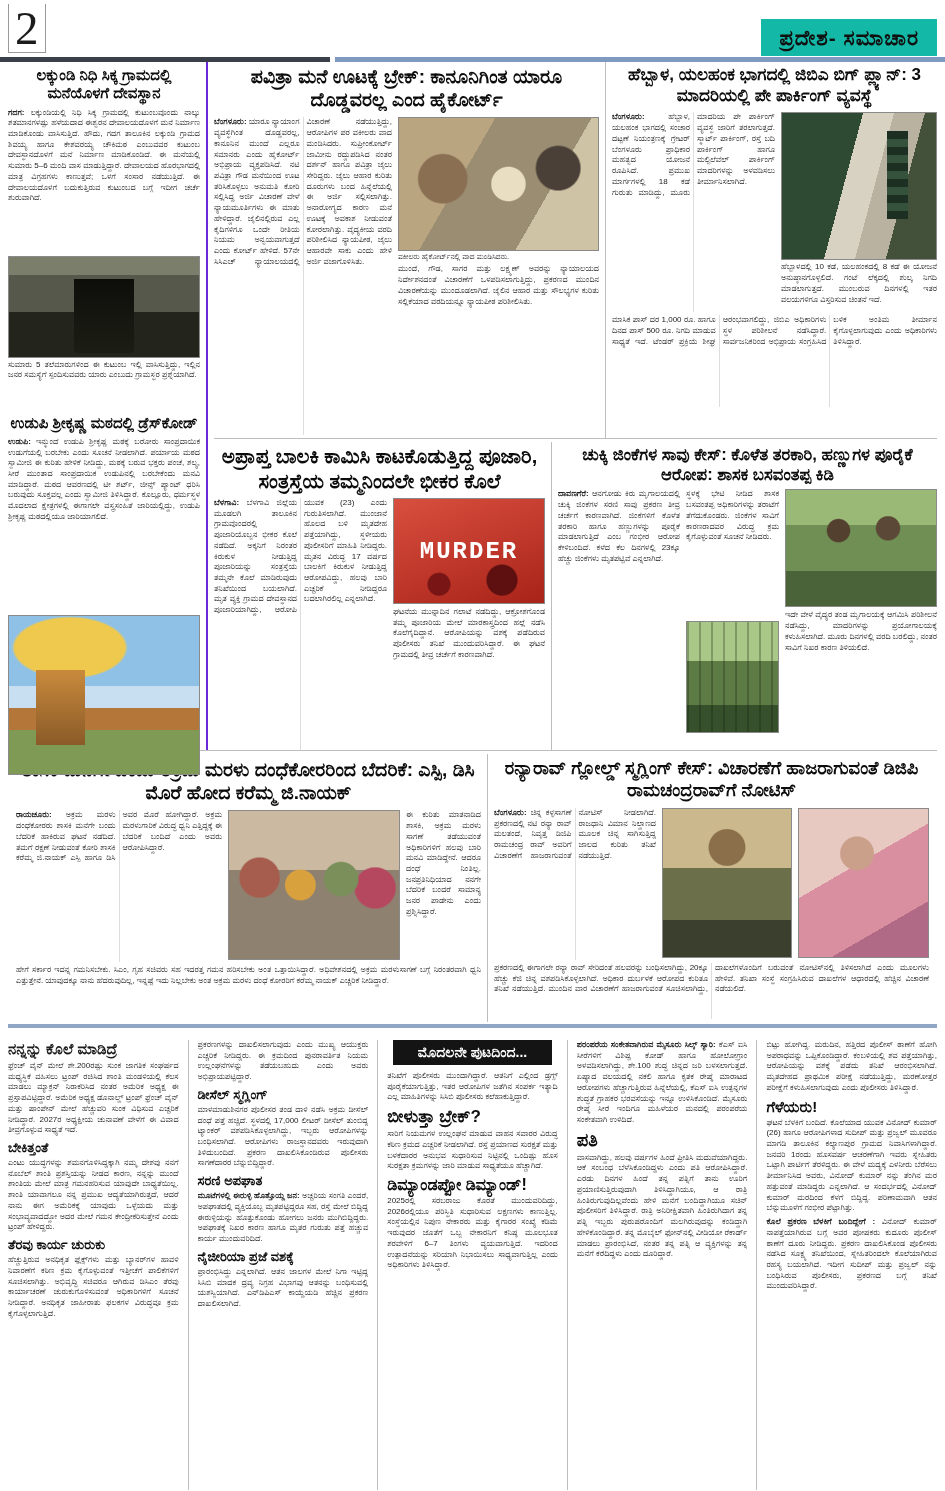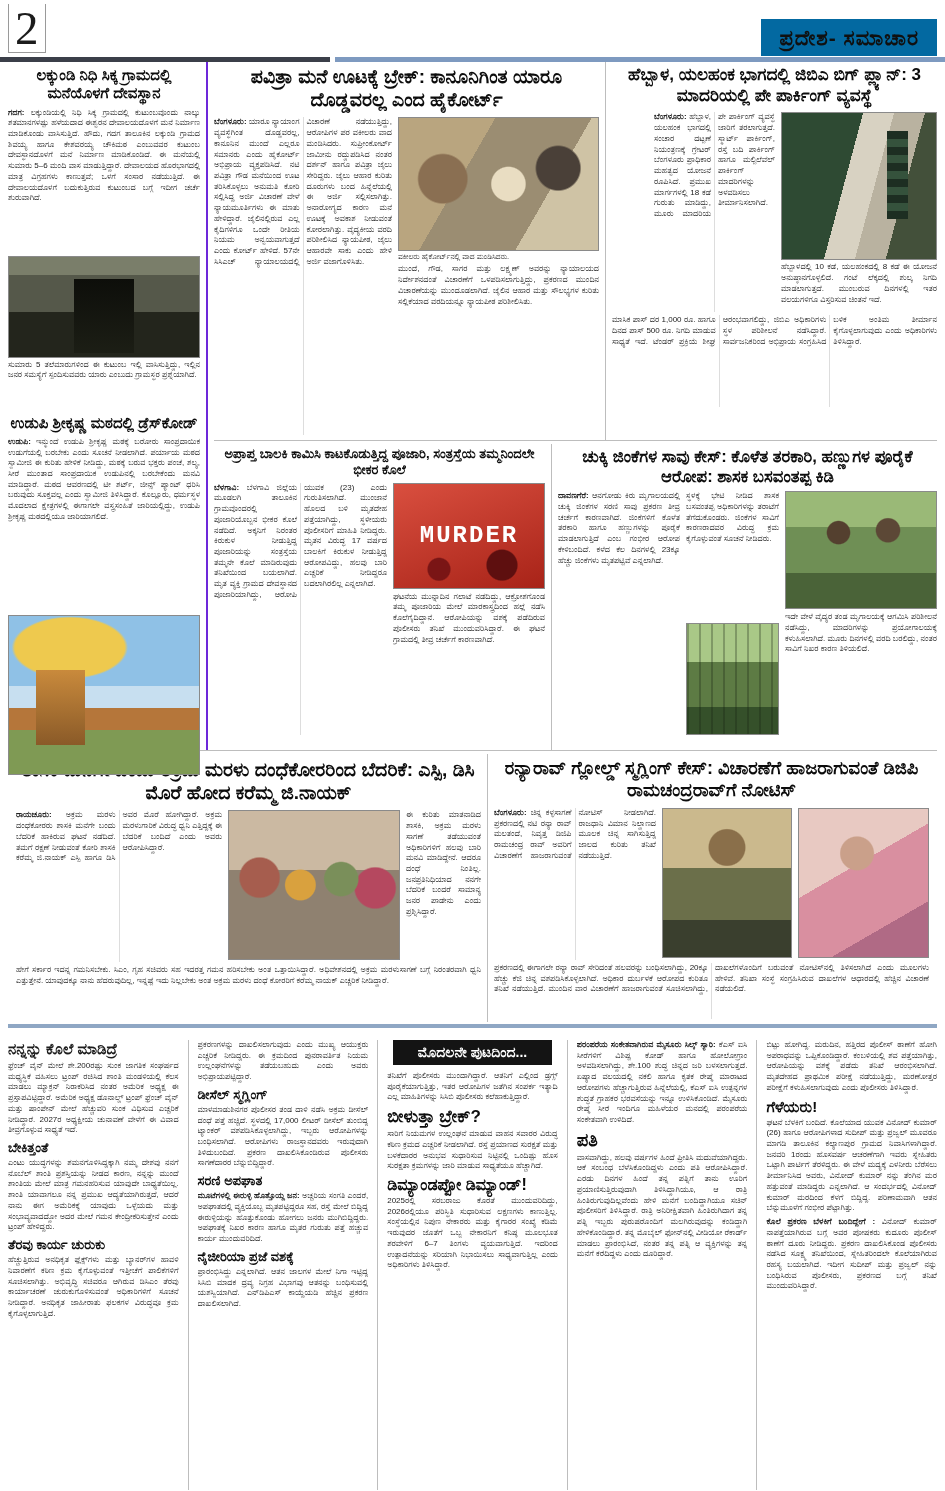--- a/index.html
+++ b/index.html
@@ -17,21 +17,21 @@
     font-weight:400; padding:0 6px; border:1px solid #9a9a9a; border-top:none; }
   .masthead { width:172px; margin-left:4px; border:1px solid #8fb6cf; }
   .masthead-top { background:#bfe3f5; display:flex; align-items:center; justify-content:center; gap:3px; padding:3px 2px; }
   .mh-a { font-size:17px; font-weight:bold; color:#0b2a6b; }
   .mh-b { font-size:17px; font-weight:bold; color:#101010; }
   .mh-logo { width:13px; height:13px; border-radius:50%;
     background:radial-gradient(circle at 35% 35%, #f5b93c 0 45%, #3f8f3a 46% 100%); flex:none; }
   .masthead-bot { background:#fff; text-align:center; padding:1px 0 2px; }
   .mh-day { font-size:8px; font-weight:bold; color:#333; }
   .mh-date { font-size:8px; color:#333; }
-  .section-box { margin-left:auto; background:#0369a1; padding:7px 18px 6px; align-self:flex-end; }
+  .section-box { margin-left:auto; background:#14b8a6; padding:7px 18px 6px; align-self:flex-end; }
   .section-box span { font-size:21px; font-weight:bold; color:#101010; letter-spacing:1px; }
   .hdr-rule { display:flex; height:5px; margin:1px 0 0 0; }
   .hdr-rule .seg1 { width:330px; background:#3b3f49; }
   .hdr-rule .seg2 { flex:1; margin-left:5px; background:#7e9ac0; }
 
   
   .hl { font-weight:bold; text-align:center; color:#0c0c0c; line-height:1.22; }
   .dl { font-weight:bold; }
   .bd { font-size:8px; line-height:1.34; text-align:justify; color:#222; overflow:hidden; }
   .cols2 { column-count:2; column-gap:7px; column-rule:1px solid #ddd; }
@@ -66,29 +66,29 @@
   .bcol .bd { margin-bottom:3px; }
   .bhl { font-size:15px; font-weight:bold; margin-bottom:3px; }
   .banner { background:#141414; color:#fff; text-align:center; font-weight:bold; font-size:14px;
     padding:4px 2px; margin:0 6px 6px; }
 
   
   .hl-lak { font-size:15px; margin:4px 0 5px; }
   .hl-udu { font-size:15px; margin:8px 0 5px;text-align:center; }
   .hl-pav { font-size:19px; margin:3px 0 6px; }
   .hl-heb { font-size:17px; margin:3px 0 6px; }
-  .hl-puj { font-size:13px; margin:2px 0 5px; }
+  .hl-puj { font-size:20px; margin:2px 0 5px; }
   .hl-deer { font-size:16.5px; margin:2px 0 5px; }
   .hl-sha { font-size:19px; margin:4px 0 6px; }
   .hl-ran { font-size:18px; margin:4px 0 6px; }
 
   .pav-flex { display:flex; gap:6px; }
   .pav-text { width:178px; flex:none; height:318px; }
   .pav-side { flex:1; }
-  .heb-flex { display:flex; gap:6px;margin-left:42px; }
+  .heb-flex { display:flex; gap:6px; }
   .heb-text { flex:1; height:200px; }
   .puj-flex { display:flex; gap:6px; }
   .puj-text { flex:1; height:252px; }
   .puj-side { width:152px; flex:none; }
   .deer-grid { display:flex; gap:6px; }
   .sha-grid { display:flex; gap:6px; }
   .ran-grid { display:flex; gap:6px; }
 
   
   .ph-doorway { height:102px; background:

